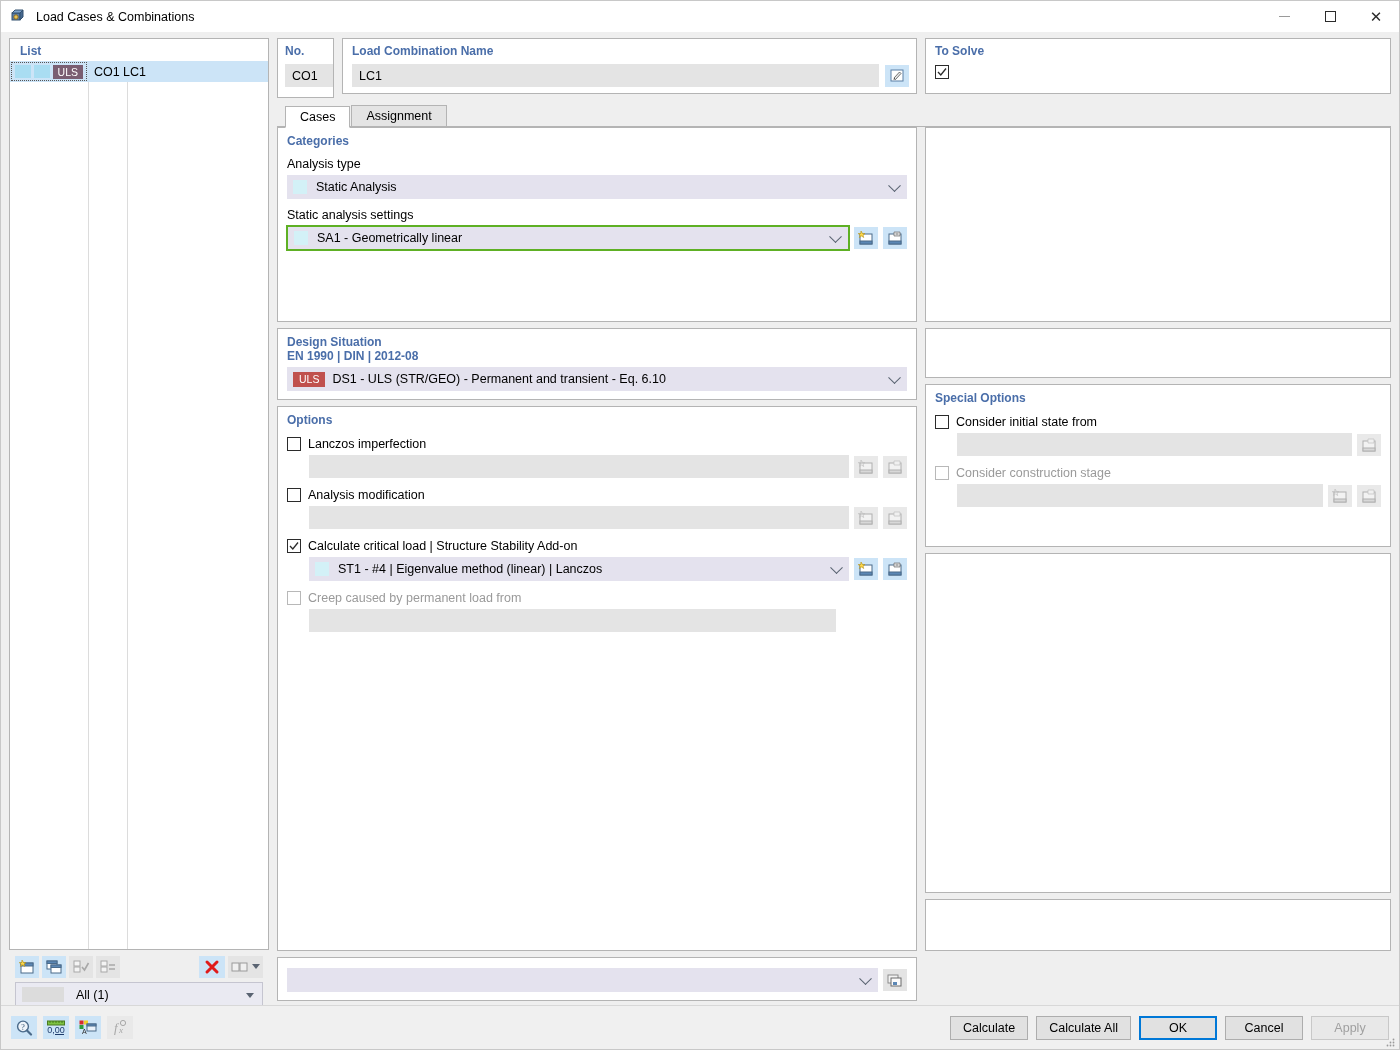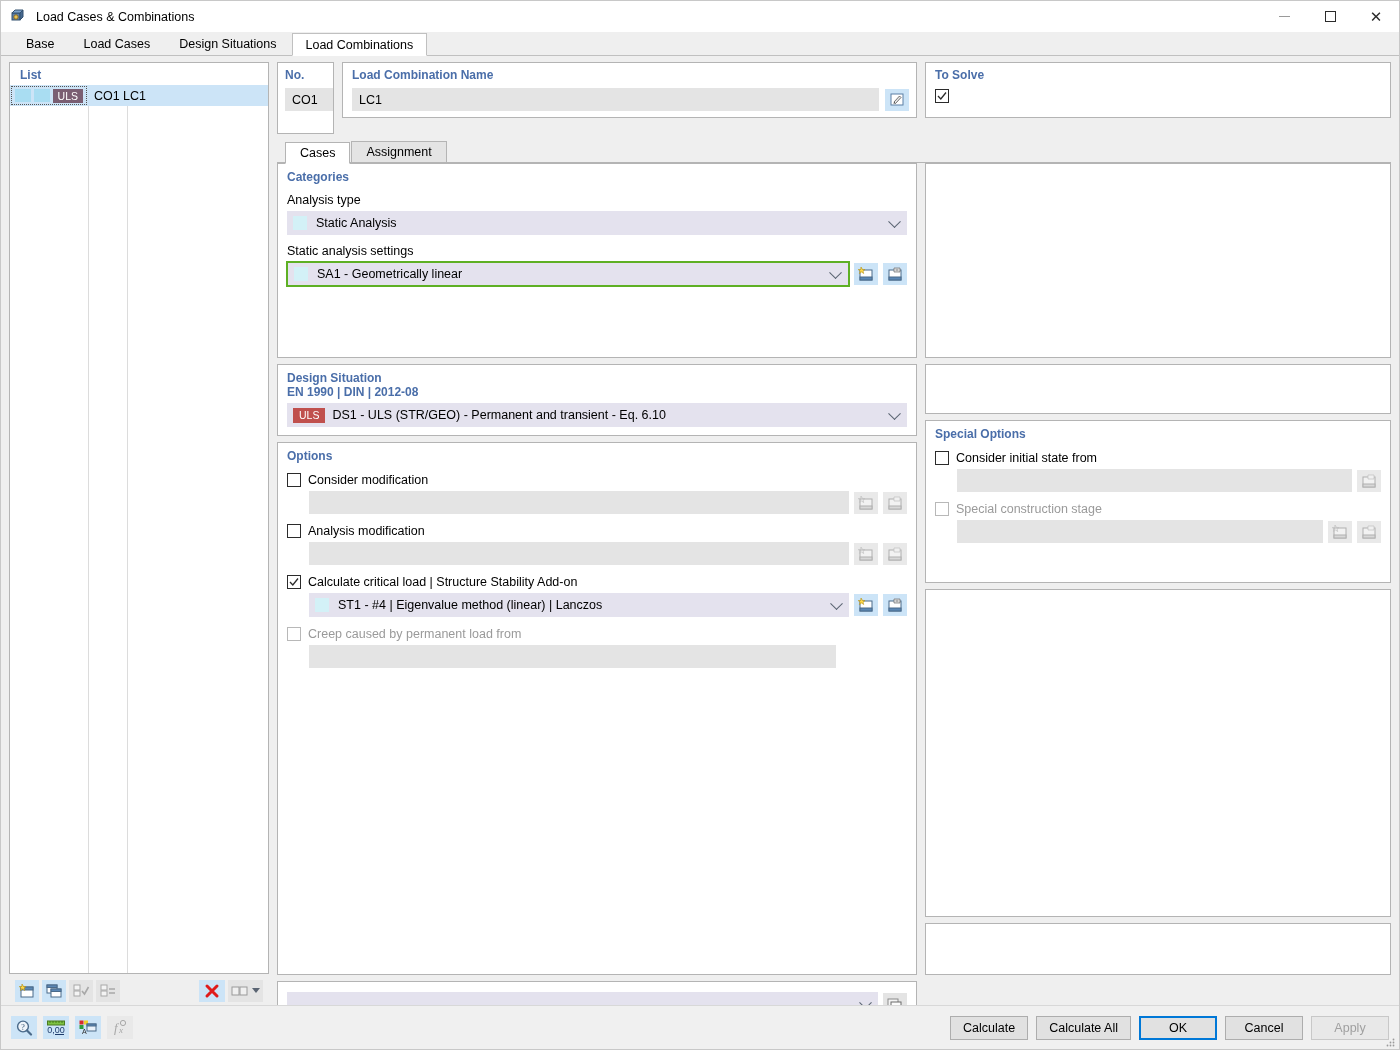--- a/index.html
+++ b/index.html
@@ -185,21 +185,21 @@
   }
   .header-row { display: flex; gap: 8px; }
   .panel-white {
     background: #ffffff;
     border: 1px solid #b4b4b4;
   }
   .panel-label {
     font-size: 12px; font-weight: bold; color: #4a6ea9;
   }
 
-  .no-panel { width: 57px; padding: 5px 0 0 7px; height: 72px; }
+  .no-panel { width: 57px; padding: 5px 0 0 7px; height: 60px; }
   .name-panel { flex: 1; padding: 5px 7px 0 9px; height: 56px; position: relative; }
   .solve-panel { width: 466px; padding: 5px 0 0 9px; height: 56px; }
 
   .field-ro {
     height: 23px; background:#e4e4e4;
     display:flex; align-items:center; padding:0 7px;
     font-size: 12.5px; margin-top: 6px;
   }
   .name-field-row { display:flex; gap: 6px; margin-top:6px; align-items:center; }
   .name-field { flex:1; height:23px; background:#e4e4e4; display:flex; align-items:center; padding:0 7px; font-size:12.5px; }
@@ -339,26 +339,20 @@
       <div class="win-btn min">
           <span></span>
         </div>
       <div class="win-btn max">
           <span></span>
         </div>
       <div class="win-btn close">✕</div>
     </div>
   </div>
 
-  <div class="tabstrip">
-    <div class="tab">Base</div>
-    <div class="tab">Load Cases</div>
-    <div class="tab">Design Situations</div>
-    <div class="tab active">Load Combinations</div>
-  </div>
 
   <div class="body-area">
 
     <div class="list-panel">
       <div class="list-box">
         <div class="list-header">List</div>
         <div class="list-cols">
           <div class="col-divider" style="left:78px"></div>
           <div class="col-divider" style="left:117px"></div>
           <div class="list-row">
@@ -513,21 +507,21 @@
               <span>DS1 - ULS (STR/GEO) - Permanent and transient - Eq. 6.10</span>
               <div class="chev"></div>
             </div>
           </div>
 
           <div class="box" style="flex:1; padding-top:6px">
             <div class="panel-label">Options</div>
 
             <div class="opt-row">
               <span class="checkbox"></span>
-              <span class="opt-label">Consider modification</span>
+              <span class="opt-label">Lanczos imperfection</span>
             </div>
             <div class="indent-row">
               <div class="readonly-bar"></div>
               <div class="icon-btn dis">
                 <svg width="18" height="16" viewBox="0 0 18 16">
                   <rect x="3" y="4" width="12" height="10" fill="#f2f2f2" stroke="#b0b0b0"></rect>
                   <rect x="3" y="11" width="12" height="3" fill="#d8d8d8" stroke="#b0b0b0"></rect>
                   <path d="M4 1 L5.4 3.4 L8 3.6 L6 5 L6.7 7.5 L4.6 6 L2.4 7.5 L3.2 5 L1.2 3.6 L3.8 3.4 Z" fill="none" stroke="#c0c0c0" stroke-width="0.7"></path>
                 </svg>
               </div>
@@ -621,21 +615,21 @@
                 <svg width="18" height="16" viewBox="0 0 18 16">
                   <rect x="3" y="4" width="12" height="10" fill="#f2f2f2" stroke="#b0b0b0"></rect>
                   <rect x="3" y="11" width="12" height="3" fill="#d8d8d8" stroke="#b0b0b0"></rect>
                   <path d="M8 2 L14 2 L14 6 L8 6 Z" fill="#f0f0f0" stroke="#c0c0c0" stroke-width="0.7"></path>
                 </svg>
               </div>
             </div>
 
             <div class="opt-row">
               <span class="checkbox dis"></span>
-              <span class="opt-label dis">Special construction stage</span>
+              <span class="opt-label dis">Consider construction stage</span>
             </div>
             <div class="indent-row">
               <div class="readonly-bar"></div>
               <div class="icon-btn dis">
                 <svg width="18" height="16" viewBox="0 0 18 16">
                   <rect x="3" y="4" width="12" height="10" fill="#f2f2f2" stroke="#b0b0b0"></rect>
                   <rect x="3" y="11" width="12" height="3" fill="#d8d8d8" stroke="#b0b0b0"></rect>
                   <path d="M4 1 L5.4 3.4 L8 3.6 L6 5 L6.7 7.5 L4.6 6 L2.4 7.5 L3.2 5 L1.2 3.6 L3.8 3.4 Z" fill="none" stroke="#c0c0c0" stroke-width="0.7"></path>
                 </svg>
               </div>

